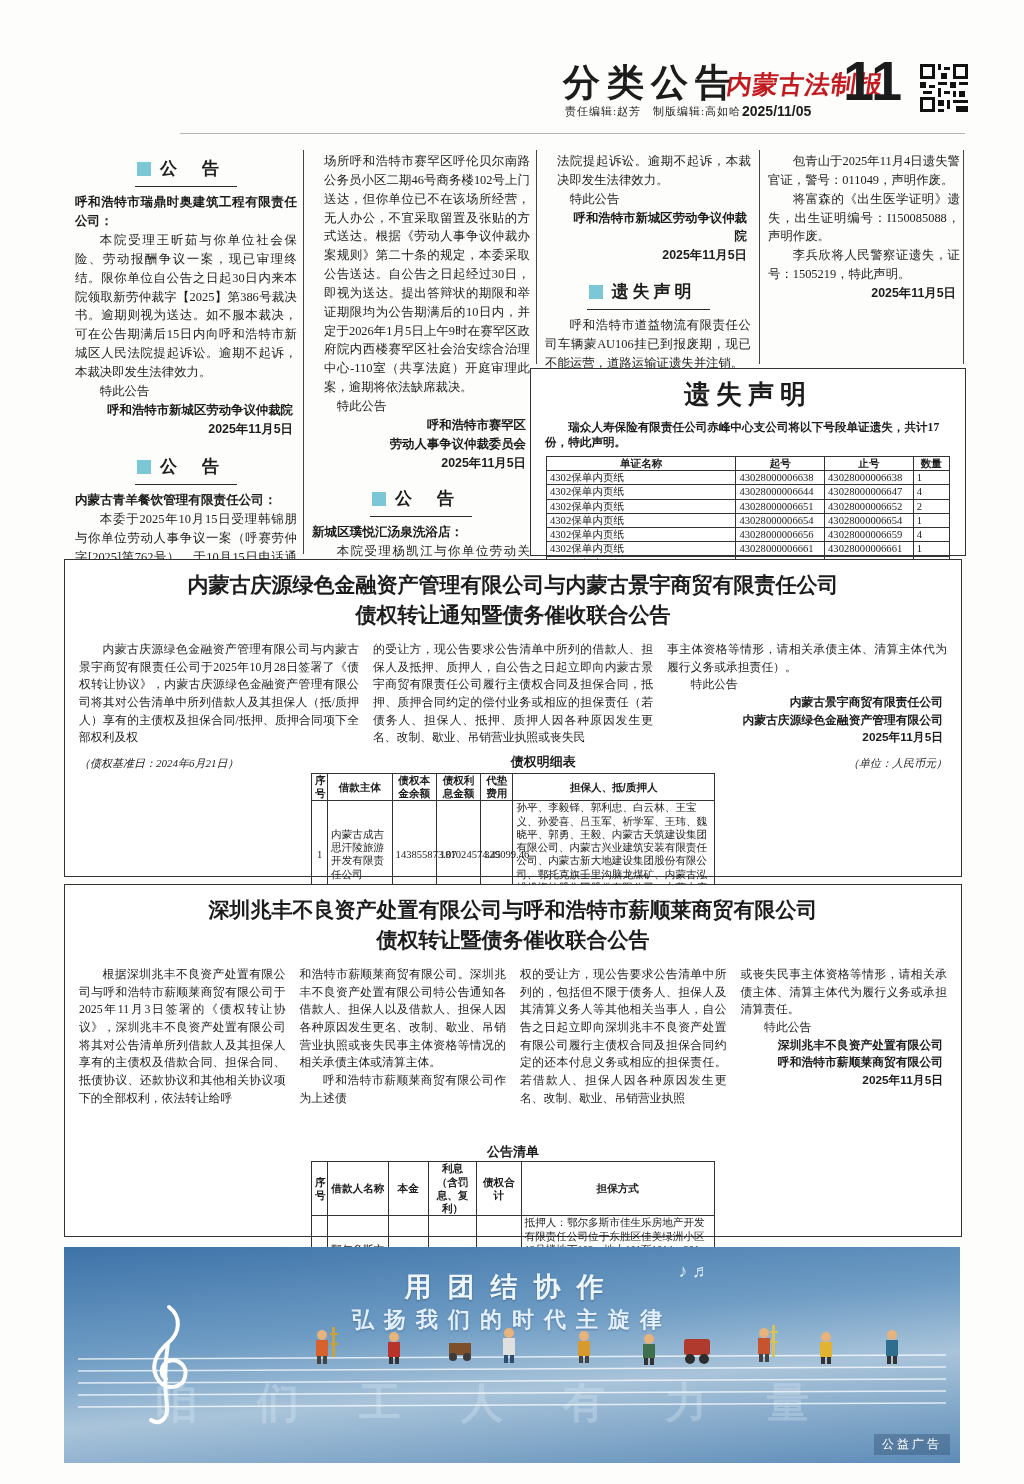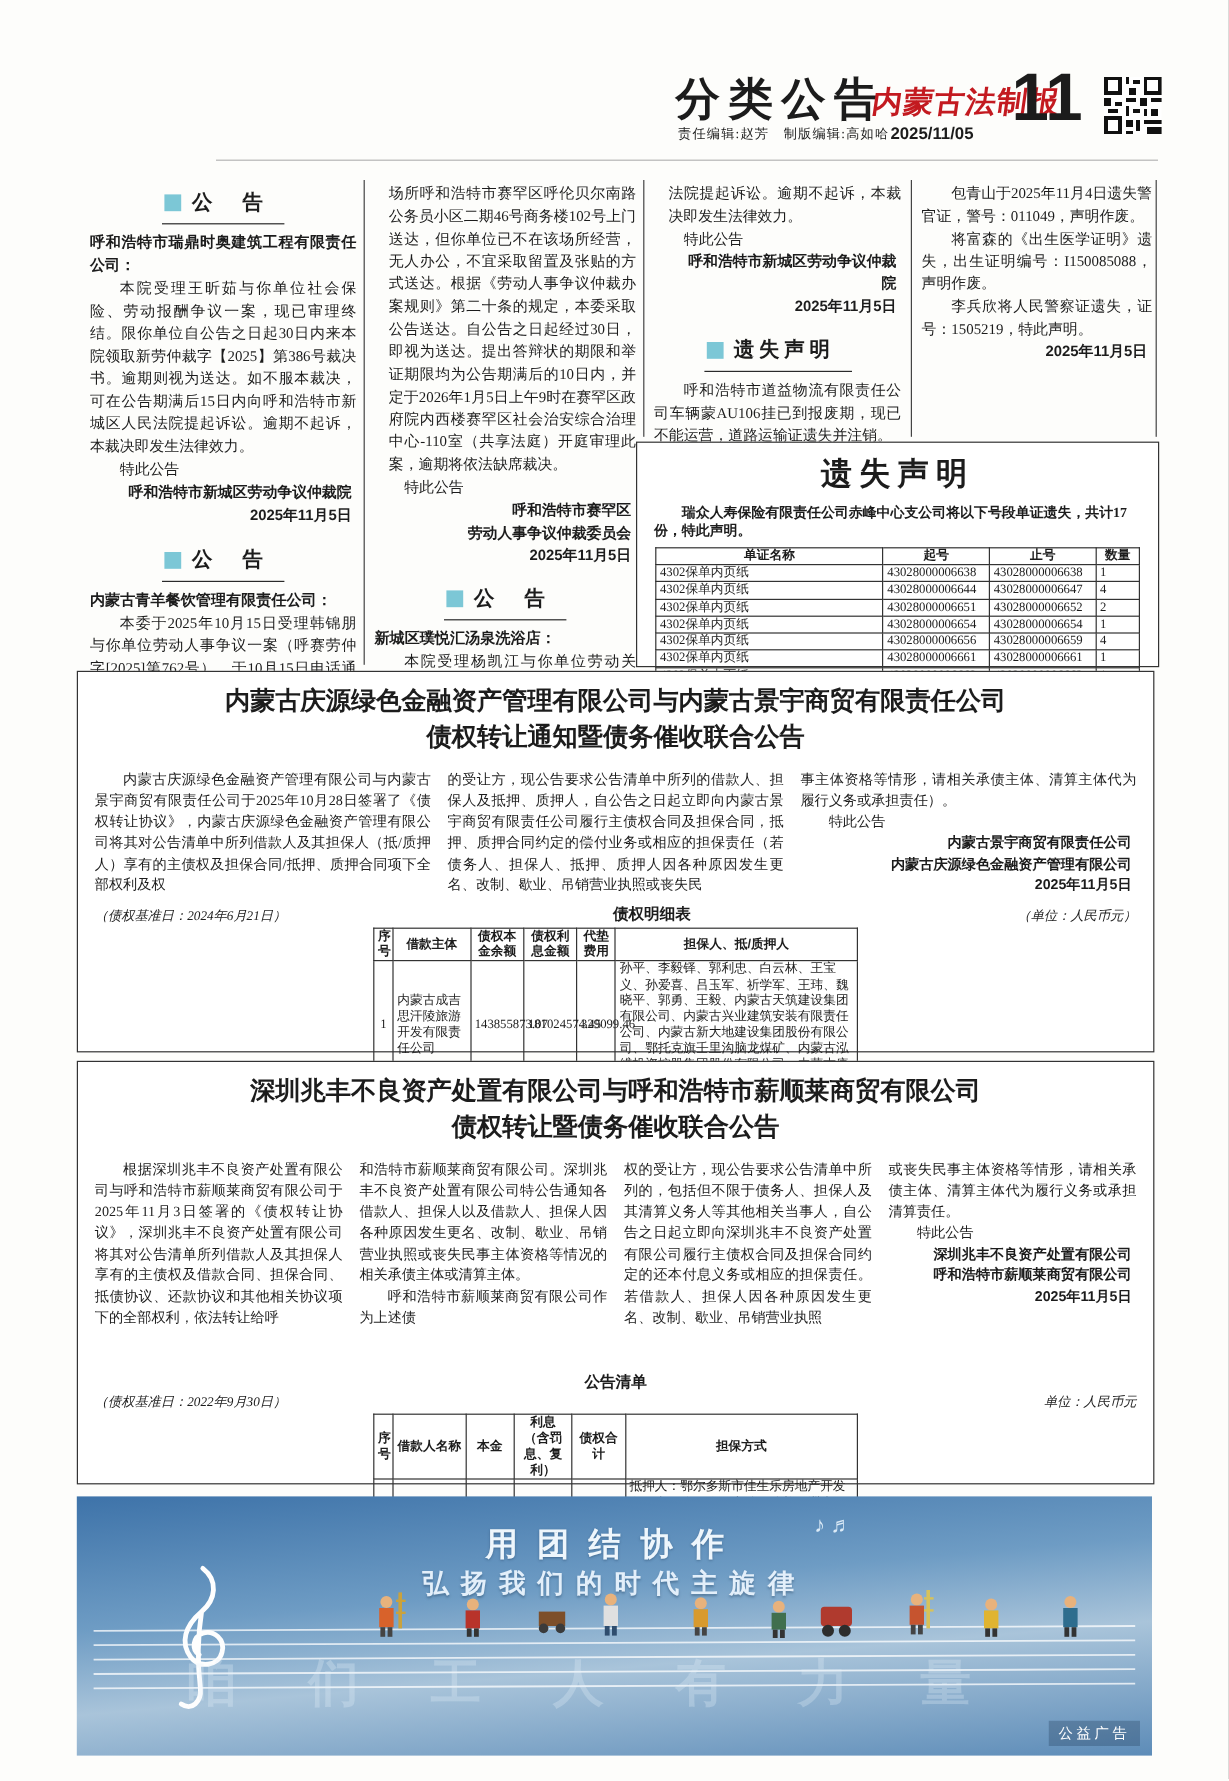--- a/index.html
+++ b/index.html
@@ -313,24 +313,20 @@
         </div>
       <div class="c">
         <p class="noindent">或丧失民事主体资格等情形，请相关承债主体、清算主体代为履行义务或承担清算责任。</p>
         <p>特此公告</p>
         <p class="sig">深圳兆丰不良资产处置有限公司</p>
         <p class="sig">呼和浩特市薪顺莱商贸有限公司</p>
         <p class="sig">2025年11月5日</p>
       </div>
     </div>
     <div style="text-align:center;font-weight:bold;font-size:13px;font-family:'Liberation Sans',sans-serif;margin-top:32px;">公告清单</div>
-    <div class="bb-meta" style="padding-top:0;">
-      <span class="it">（债权基准日：2022年9月30日）</span>
-      <span class="it">单位：人民币元</span>
-    </div>
     <table class="grid bb-table box2t">
       <colgroup>
           <col class="c0">
           <col class="c1">
           <col class="c2">
           <col class="c3">
           <col class="c4">
           <col class="c5">
         </colgroup>
       <thead>

